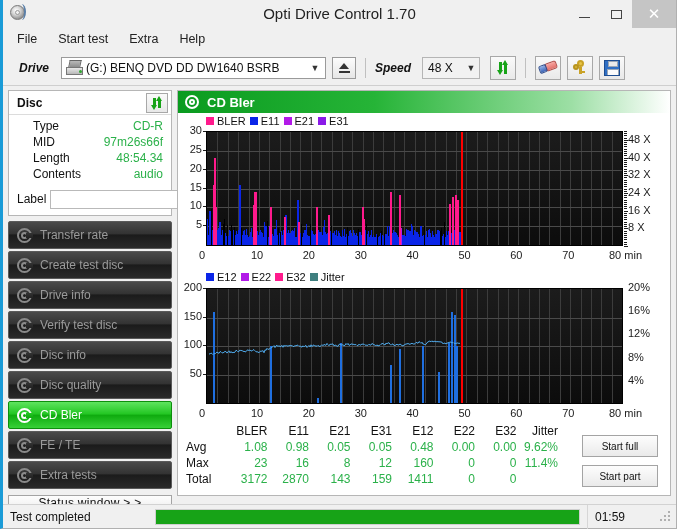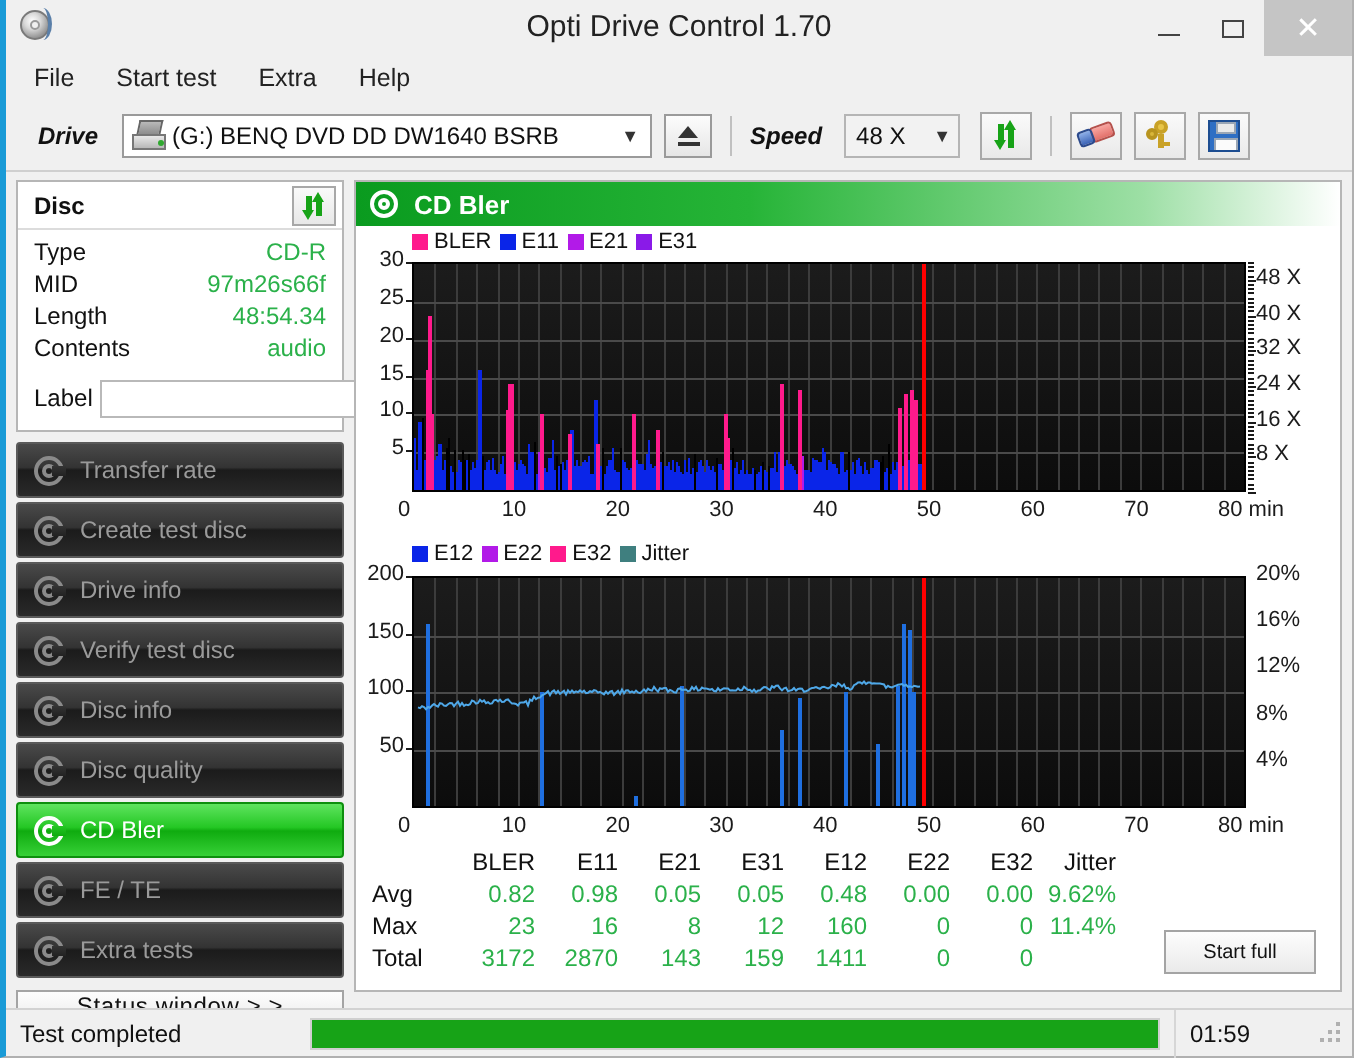--- a/index.html
+++ b/index.html
@@ -194,21 +194,21 @@
     border-bottom: 1px solid #dcdcdc;
   }
   .disc-header .t { font-weight: bold; font-size: 12px; color: #111; }
   .disc-hdr-btn {
     width: 22px; height: 20px;
     background: linear-gradient(#fafafa,#e8e8e8);
     border: 1px solid #a8a8a8;
     display:flex; align-items:center; justify-content:center;
   }
   .disc-rows { padding: 3px 8px 4px 8px; }
-  .disc-row { display:flex; justify-content: space-between; line-height: 16px; font-size: 12px; }
+  .disc-row { display:flex; justify-content: space-between; line-height: 16px; font-size: 12px; margin-left: 16px; }
   .disc-row .k { color:#111; }
   .disc-row .v { color:#2bb14a; font-weight: 500; }
   .label-row { display:flex; align-items:center; gap:4px; padding: 2px 4px 5px 8px; }
   .label-row .k { font-size: 12px; color:#111; width: 38px;}
   .label-input {
     flex: 1; height: 19px;
     background:#fff; border:1px solid #b9b9b9;
   }
   .cd-btn {
     width: 24px; height: 22px;
@@ -1169,21 +1169,21 @@
               <th>E31</th>
               <th>E12</th>
               <th>E22</th>
               <th>E32</th>
               <th>Jitter</th>
             </tr>
           </thead>
           <tbody>
             <tr>
               <td class="rowlab">Avg</td>
-              <td>0.82</td>
+              <td>1.08</td>
               <td>0.98</td>
               <td>0.05</td>
               <td>0.05</td>
               <td>0.48</td>
               <td>0.00</td>
               <td>0.00</td>
               <td>9.62%</td>
             </tr>
             <tr>
               <td class="rowlab">Max</td>
@@ -1204,20 +1204,21 @@
               <td>159</td>
               <td>1411</td>
               <td>0</td>
               <td>0</td>
               <td></td>
             </tr>
           </tbody>
         </table>
         <div class="start-btns">
           <div class="start-btn">Start full</div>
+          <div class="start-btn">Start part</div>
         </div>
       </div>
     </div>
   </div>
 
   <div class="statusbar">
     <div class="sb-cell sb-text">Test completed</div>
     <div class="sb-cell sb-progress-cell">
       <div class="progress-track">
         <div class="progress-fill" id="progfill" style="width: 100%;"></div>

